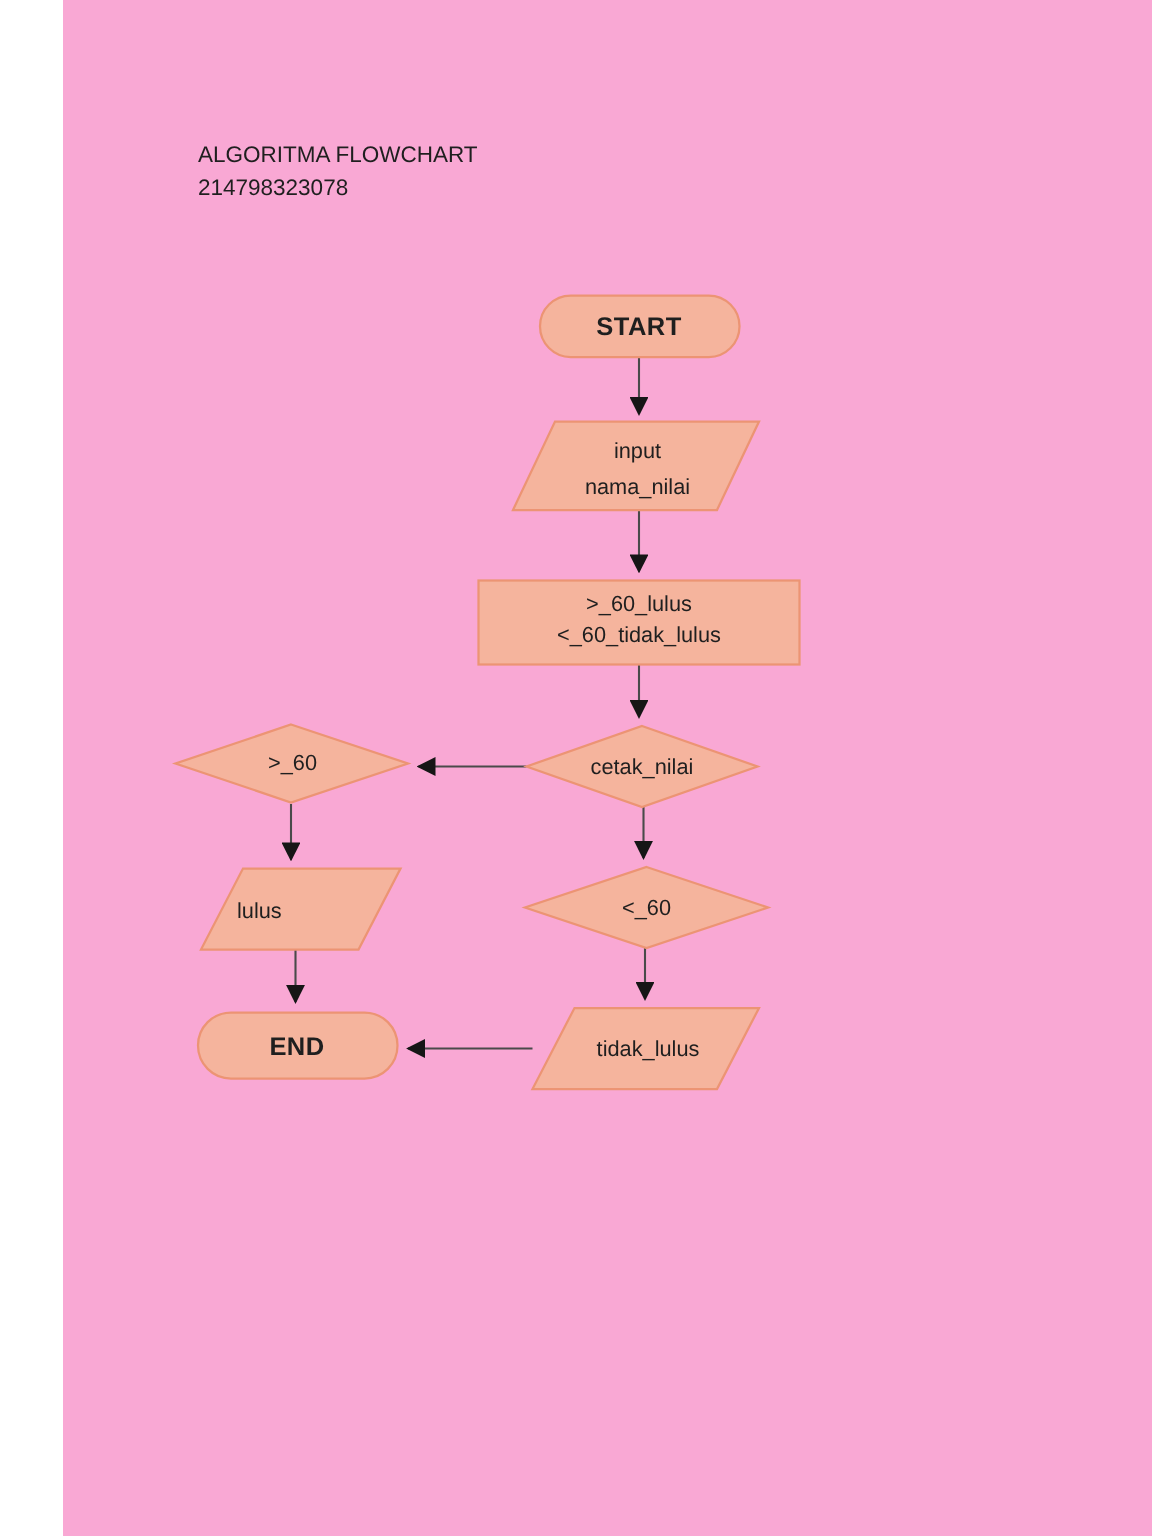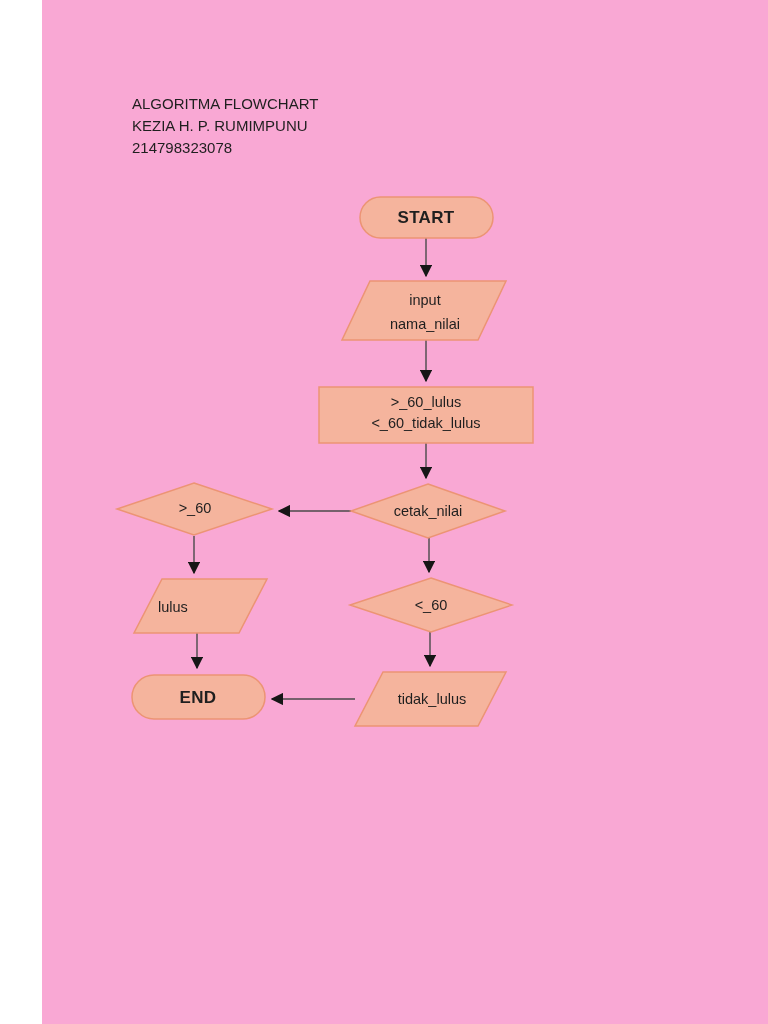--- a/index.html
+++ b/index.html
@@ -49,21 +49,20 @@
     letter-spacing: 0.3px;
   }
 </style>
 </head>
 <body>
 
 <div class="page">
 
   <div class="doc-header">
     <div>ALGORITMA FLOWCHART</div>
-    <div>KEZIA H. P. RUMIMPUNU</div>
     <div>214798323078</div>
   </div>
 
   <svg class="flow-svg" viewBox="0 0 768 1024">
     <defs>
       <marker id="arrow" viewBox="0 0 10 10" refX="9" refY="5" markerWidth="9" markerHeight="9" orient="auto-start-reverse">
         <path d="M0,0 L10,5 L0,10 z" fill="#161616"></path>
       </marker>
     </defs>
 

